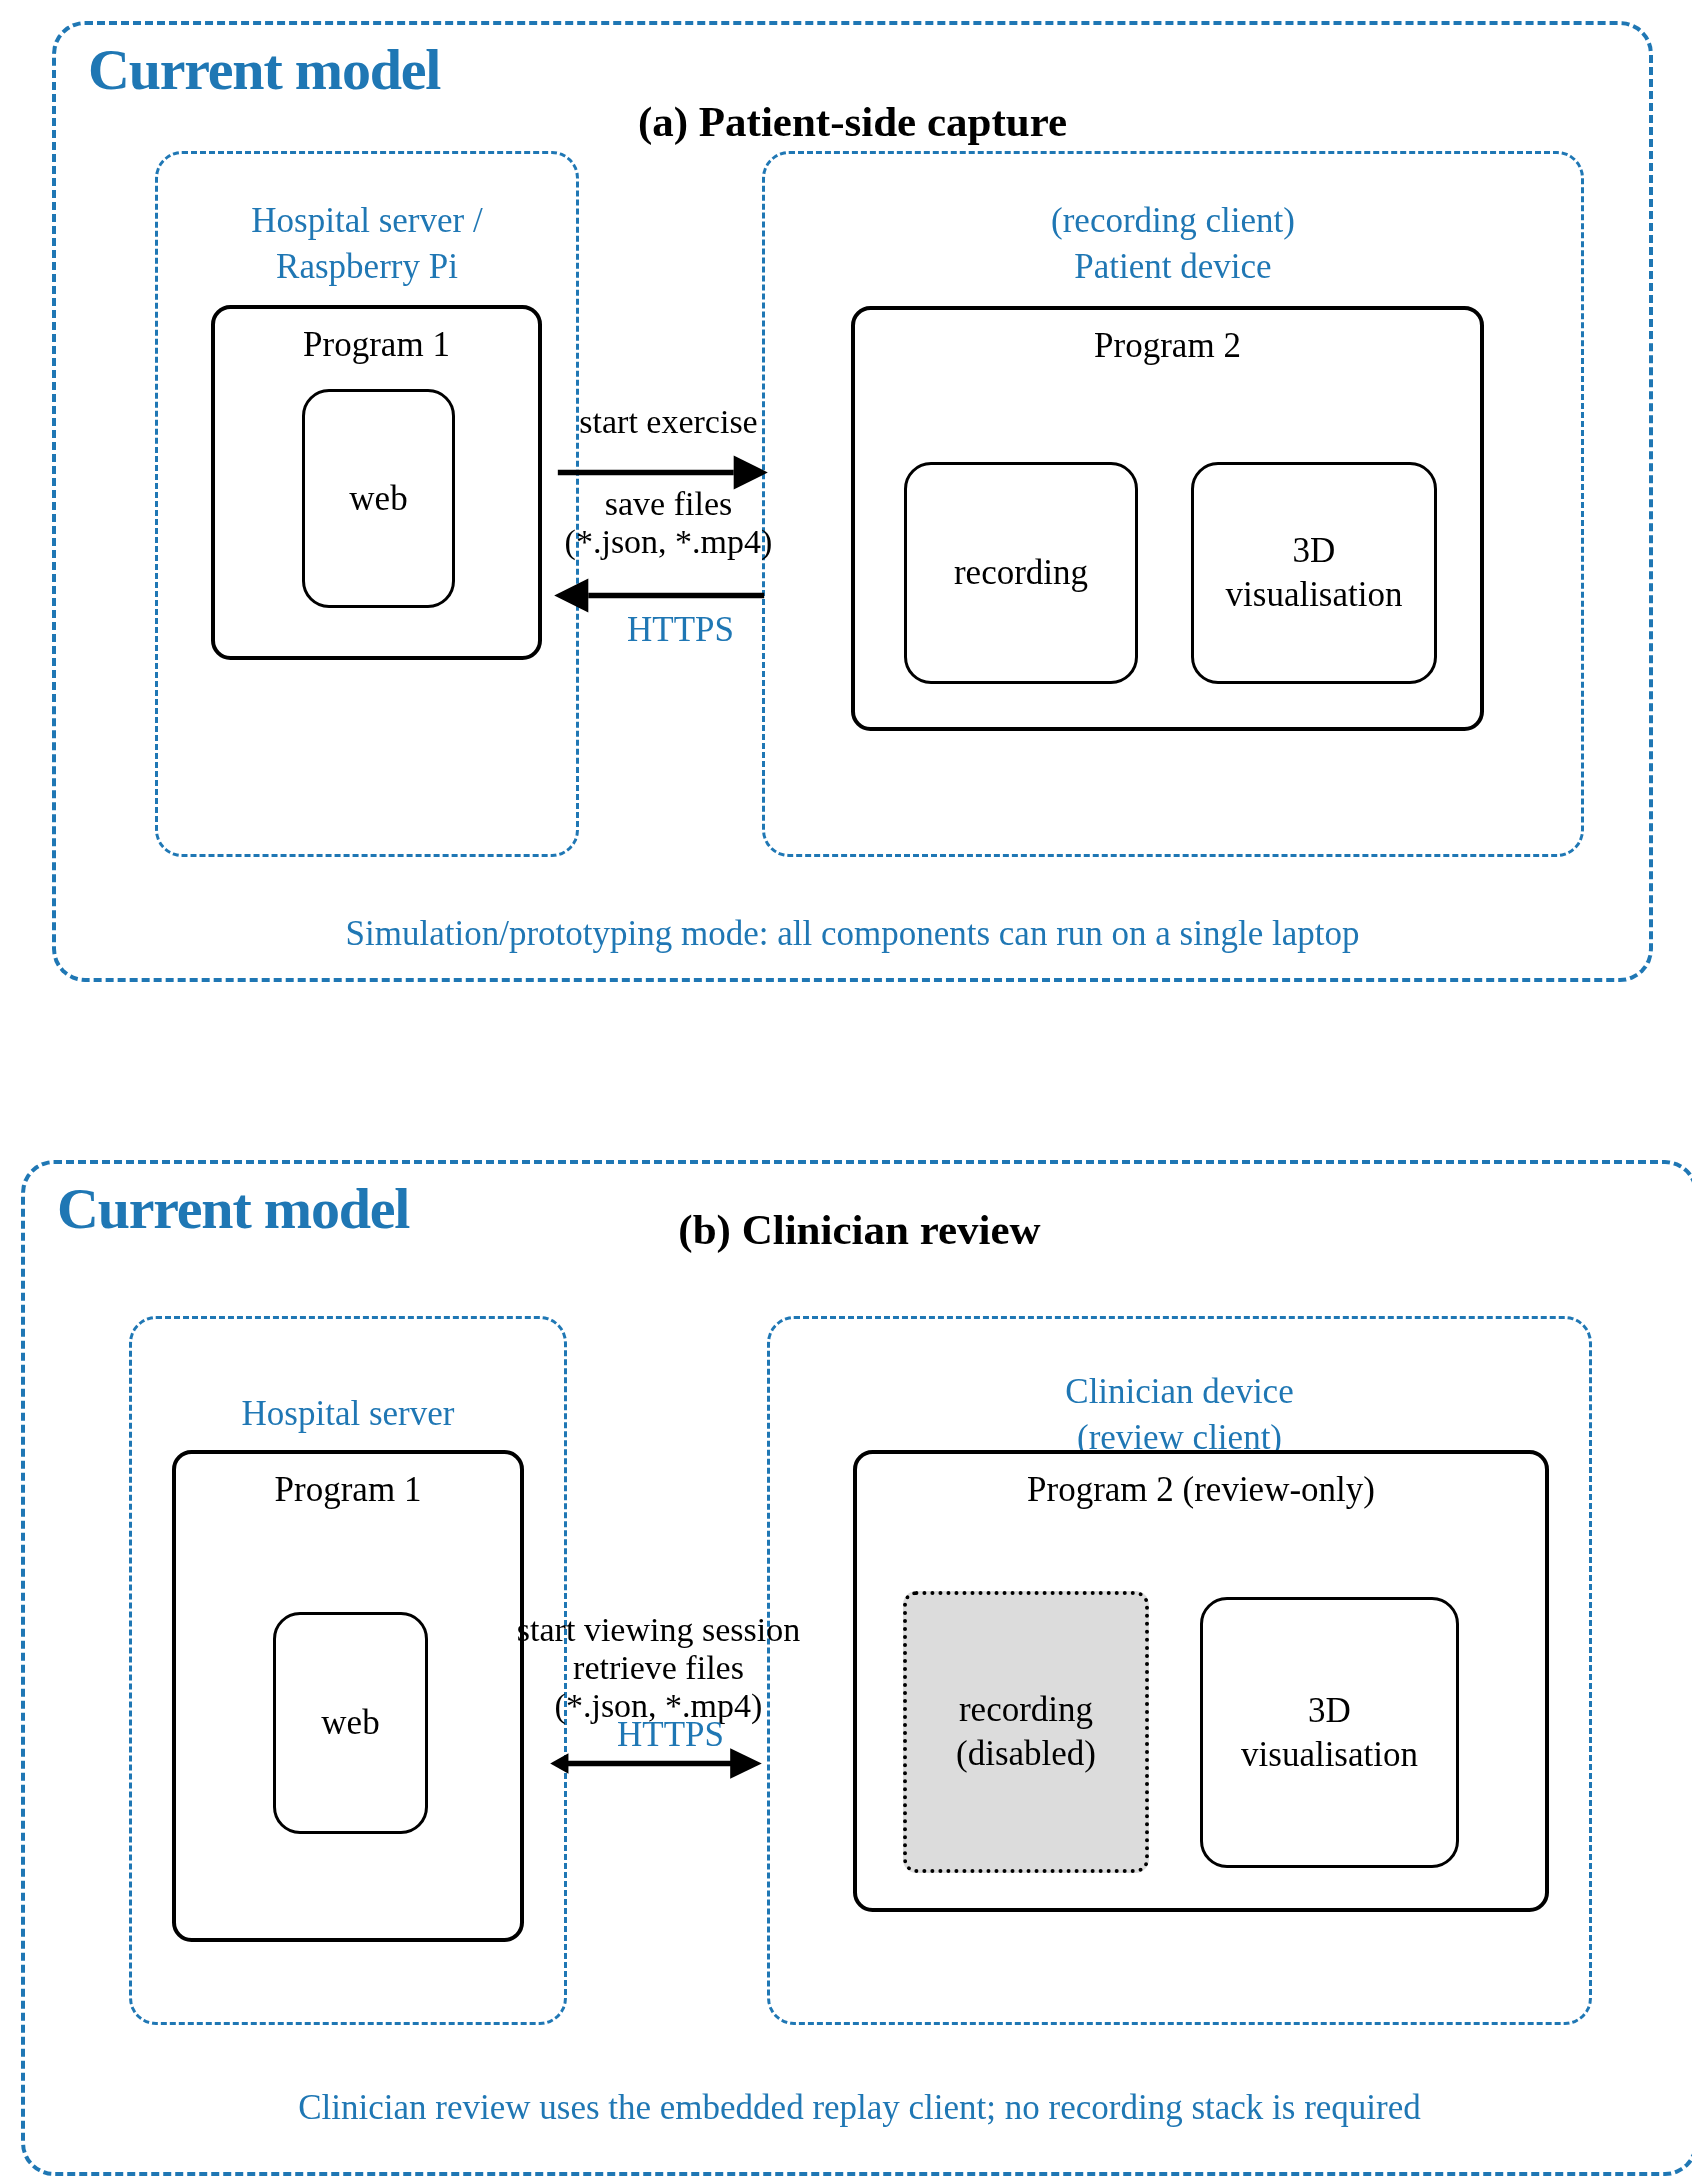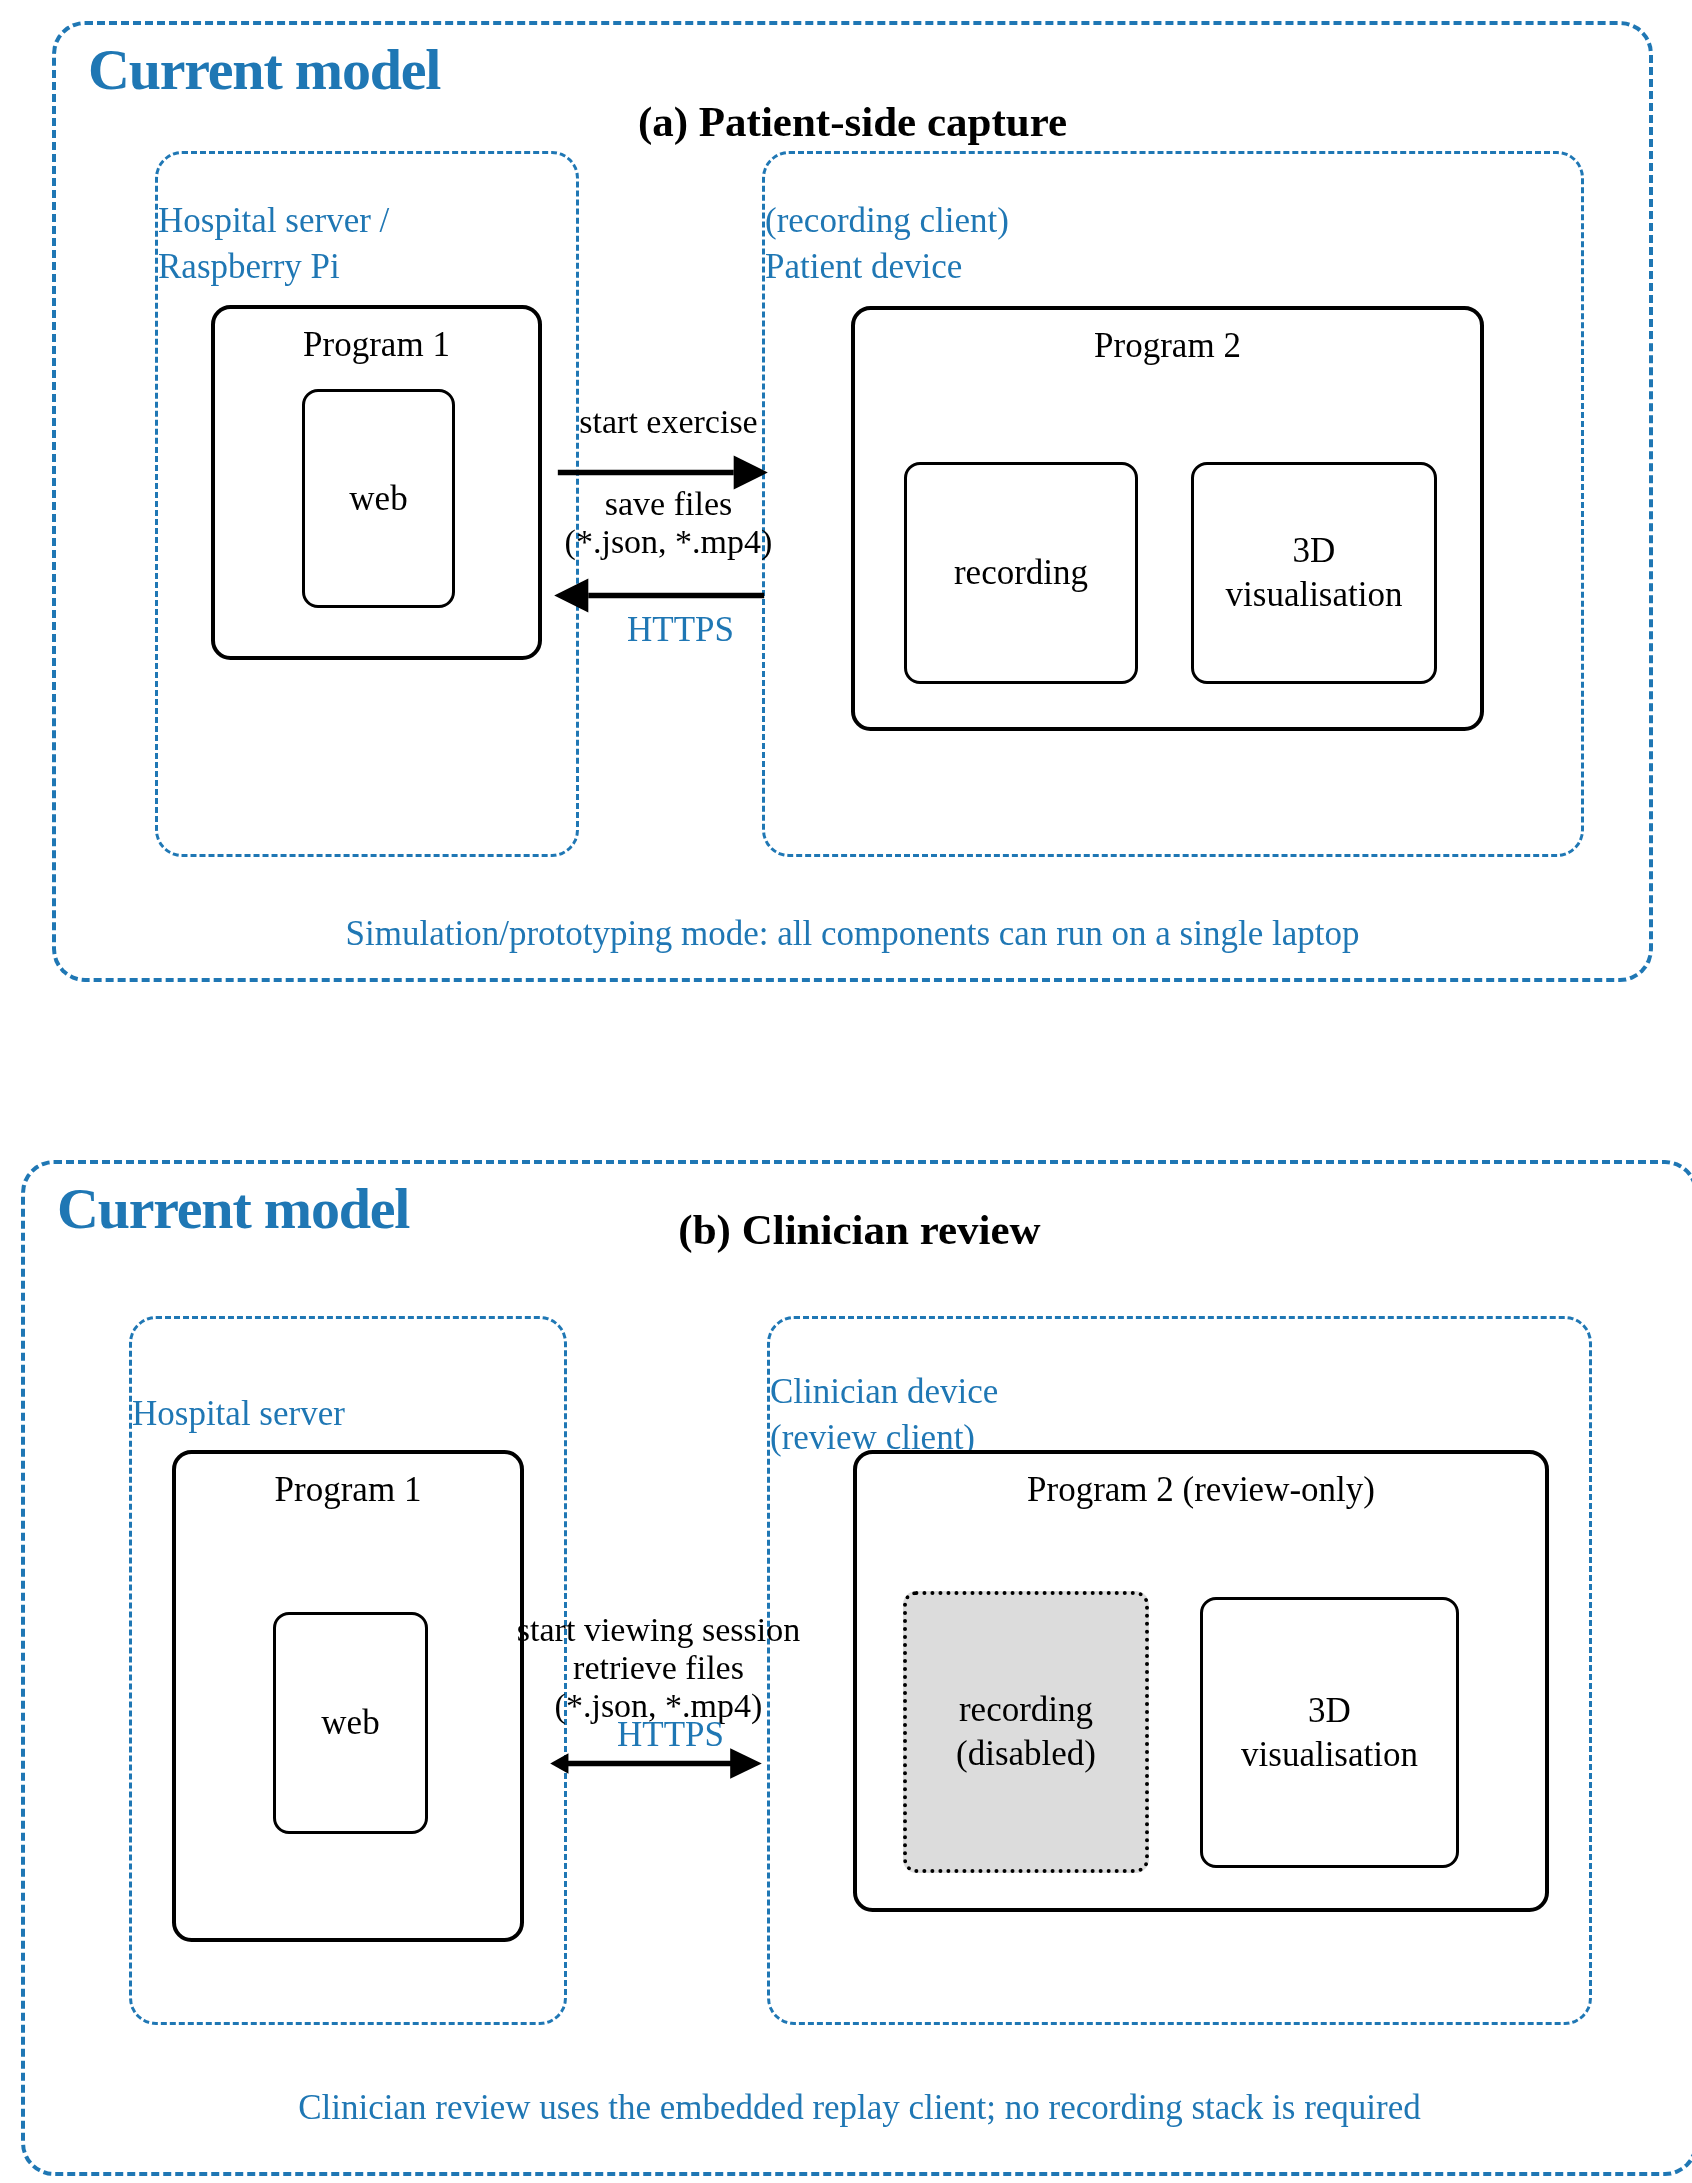--- a/index.html
+++ b/index.html
@@ -28,41 +28,41 @@
   .panel-a .panel-title{top:72px;}
   .panel-b .panel-title{top:41px;}
 
   .device-box{position:absolute;border:3.7px dashed var(--blue);border-radius:27px;}
   .box-hospital-a{left:99px;top:126px;width:418px;height:700px;}
   .box-patient-a{left:706px;top:126px;width:816px;height:700px;}
   .box-hospital-b{left:104px;top:152px;width:432px;height:703px;}
   .box-clinician-b{left:742px;top:152px;width:819px;height:703px;}
 
   .device-label{
-    position:absolute;left:0;width:100%;
+    position:absolute;left:0;width:100%;text-align:center;
     font-size:35px;line-height:1.3;color:var(--blue);
   }
   .box-hospital-a .device-label{top:44px;}
   .box-patient-a .device-label{top:44px;}
   .box-hospital-b .device-label{top:72px;}
   .box-clinician-b .device-label{top:50px;}
 
   .program-box{position:absolute;border:4.3px solid var(--ink);border-radius:19.5px;background:var(--background);}
   .program1-a{left:53px;top:151px;width:323px;height:347px;}
   .program2-a{left:86px;top:152px;width:625px;height:417px;}
   .program1-b{left:40px;top:131px;width:344px;height:484px;}
   .program2-b{left:83px;top:131px;width:688px;height:454px;}
 
   .program-title{
     position:absolute;top:16px;left:0;width:100%;text-align:center;
     font-size:35px;color:var(--ink);white-space:nowrap;
   }
 
   .component-box{
-    position:absolute;border:3.7px solid var(--ink);border-radius:16px;background:var(--background);
+    position:absolute;border:3.7px solid var(--ink);border-radius:27px;background:var(--background);
     display:flex;flex-direction:column;align-items:center;justify-content:center;
     text-align:center;font-size:35px;line-height:1.25;color:var(--ink);
   }
   .web-a{left:87px;top:80px;width:147px;height:213px;}
   .rec-a{left:49px;top:152px;width:228px;height:216px;}
   .viz-a{left:336px;top:152px;width:240px;height:216px;}
   .web-b{left:97px;top:158px;width:149px;height:216px;}
   .rec-b{
     left:46px;top:137px;width:238px;height:274px;
     border:4.3px dotted var(--ink);border-radius:13.4px;background:var(--gray-fill);

